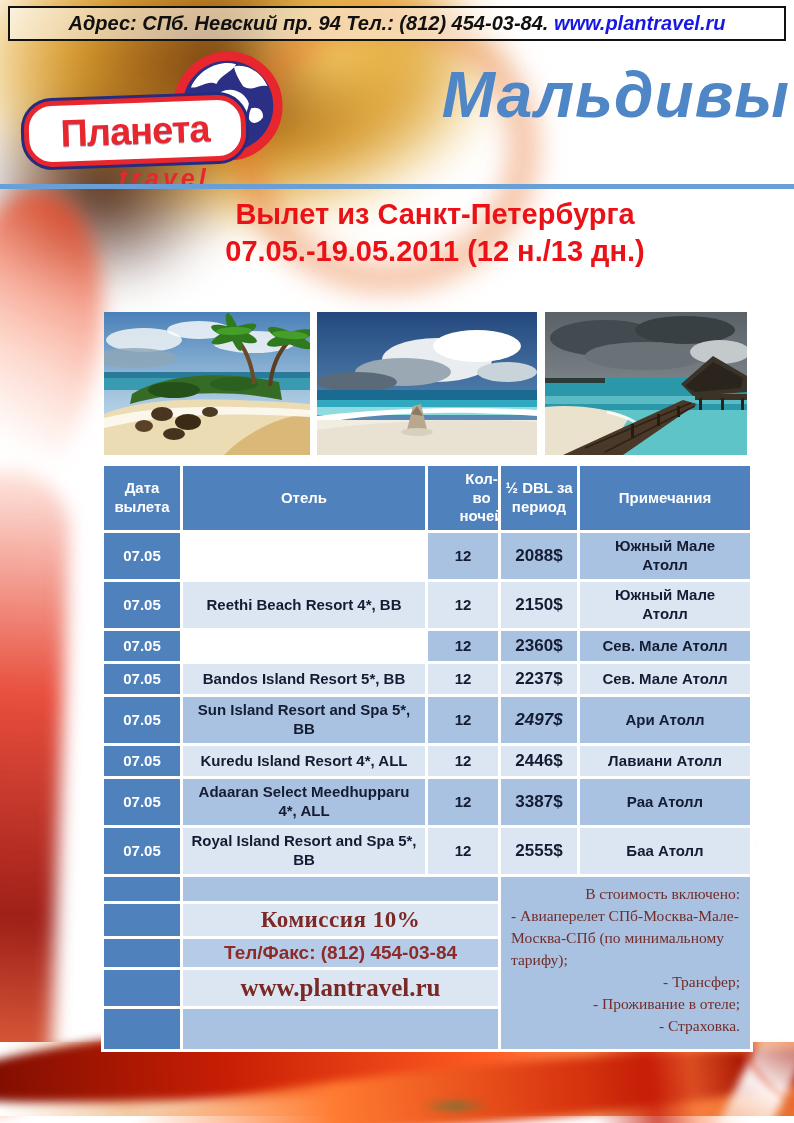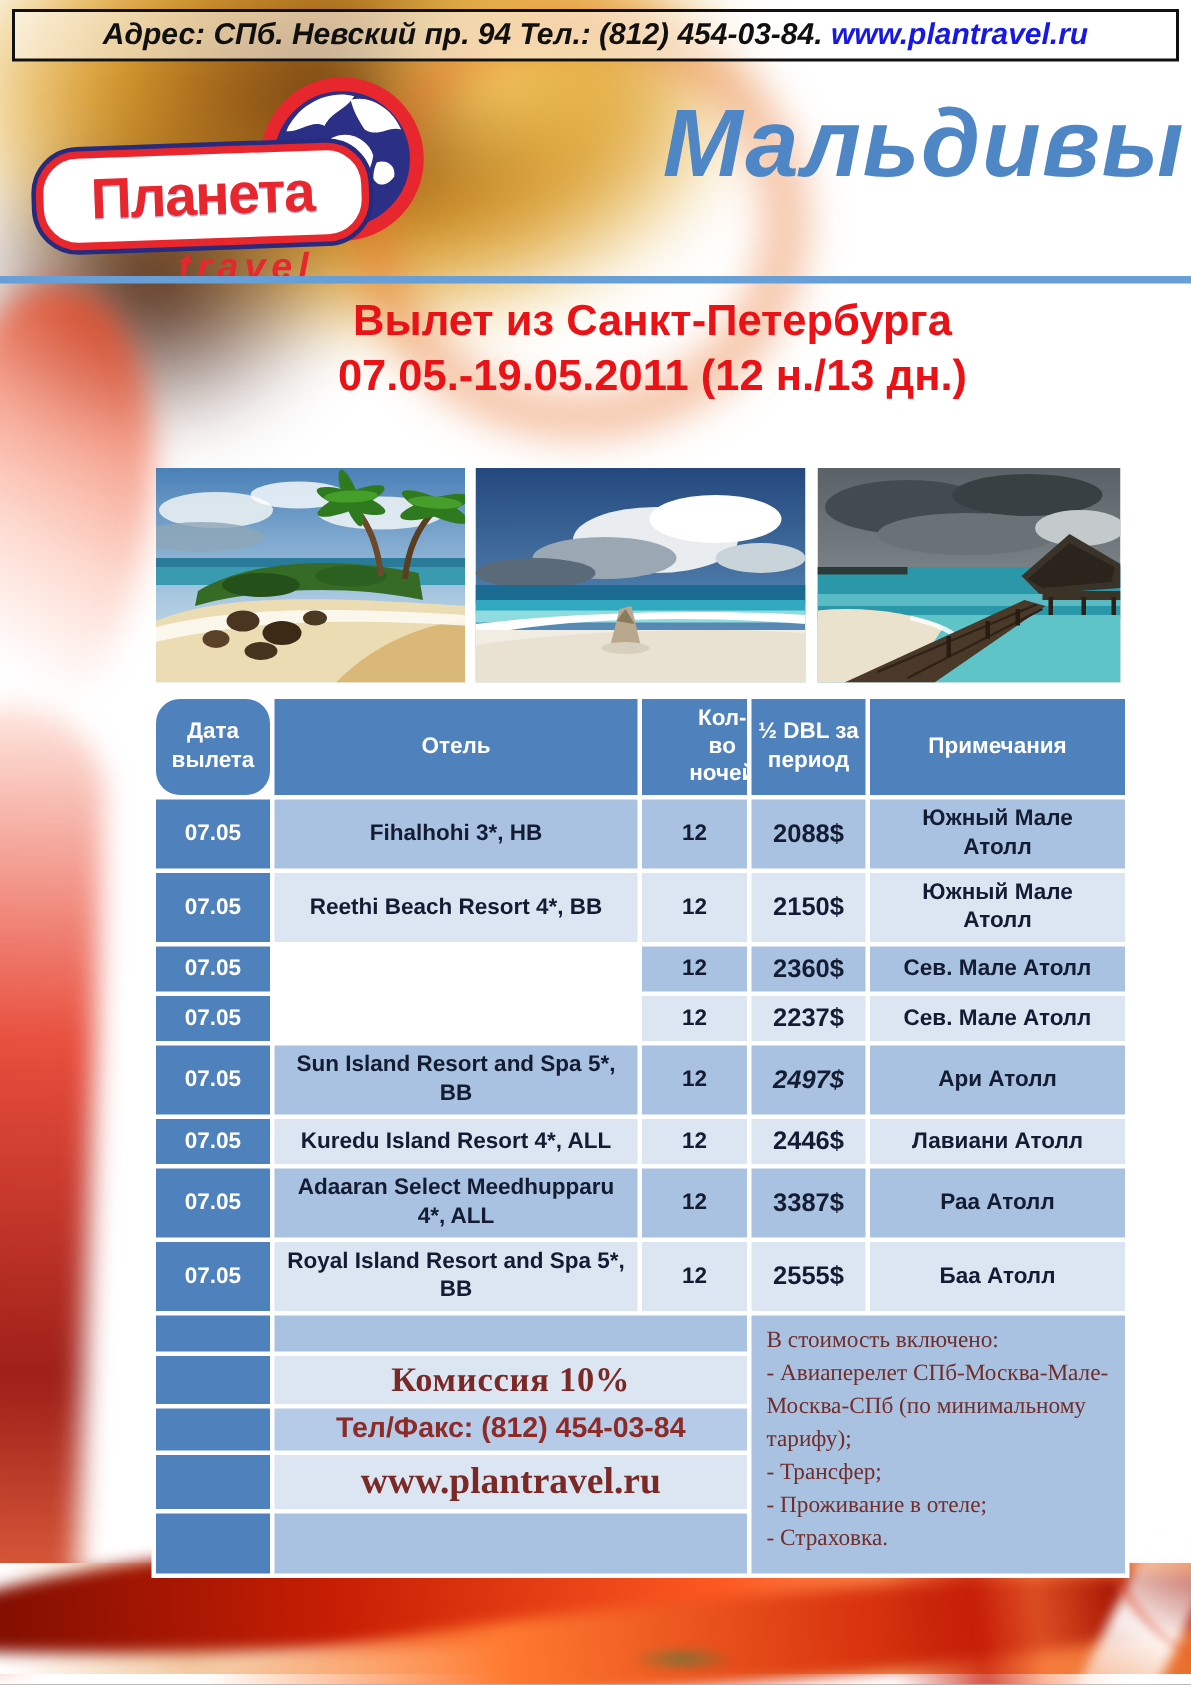--- a/index.html
+++ b/index.html
@@ -79,21 +79,21 @@
   .rdark{background:#a9c2e1;}
   .rlight{background:#dce6f2;}
   .rmid{background:#b6cbe7;}
   .hotel,.nights,.note{font-size:15px;color:#141c33;}
   .hotel{padding:0 6px;}
   .note{padding:0 16px;}
   .price{font-size:17px;color:#141c33;}
   .commission{font-family:"Liberation Serif",serif;font-size:23px;color:#7b2927;letter-spacing:.5px;}
   .phone{font-size:19px;color:#8c2b28;font-weight:bold;}
   .site{font-family:"Liberation Serif",serif;font-size:25px;color:#7b2927;cursor:pointer;}
-  .included{flex-direction:column;align-items:flex-start;justify-content:flex-start;
+  .included{flex-direction:column;align-items:flex-end;justify-content:flex-start;
     text-align:left;padding:6px 10px;font-family:"Liberation Serif",serif;font-weight:normal;
     font-size:15.5px;line-height:1.42;color:#722c2a;}
 </style>
 </head>
 <body>
 
 <div id="page">
 
   <div class="decor">
     <div class="d-blob1"></div>
@@ -246,40 +246,40 @@
         <rect x="150" y="82" width="52" height="6" fill="#3c3226"></rect>
         <g fill="#2a2118">
           <rect x="154" y="86" width="3" height="12"></rect>
             <rect x="176" y="86" width="3" height="12"></rect>
             <rect x="196" y="86" width="3" height="12"></rect>
         </g>
       </svg>
     </div>
 
     <div class="grid">
-        <div class="cell th" style="grid-area: 1 / 1; border-radius: 16px;">Дата вылета</div>
+        <div class="cell th" style="grid-area: 1 / 1;">Дата вылета</div>
         <div class="cell th" style="grid-area: 1 / 2;">Отель</div>
         <div class="cell th" style="grid-area: 1 / 3; padding-left: 41px;">Кол-во ночей</div>
         <div class="cell th" style="grid-area: 1 / 4;">½ DBL за период</div>
         <div class="cell th" style="grid-area: 1 / 5;">Примечания</div>
         <div class="cell date" style="grid-area: 2 / 1;">07.05</div>
-        <div class="cell hotel rdark" style="grid-area: 2 / 2;">Fihalhohi 3*, HB</div>
         <div class="cell nights rdark" style="grid-area: 2 / 3;">12</div>
         <div class="cell price rdark" style="grid-area: 2 / 4;">2088$</div>
         <div class="cell note rdark" style="grid-area: 2 / 5;">Южный Мале Атолл</div>
         <div class="cell date" style="grid-area: 3 / 1;">07.05</div>
         <div class="cell hotel rlight" style="grid-area: 3 / 2;">Reethi Beach Resort 4*, BB</div>
         <div class="cell nights rlight" style="grid-area: 3 / 3;">12</div>
         <div class="cell price rlight" style="grid-area: 3 / 4;">2150$</div>
         <div class="cell note rlight" style="grid-area: 3 / 5;">Южный Мале Атолл</div>
         <div class="cell date" style="grid-area: 4 / 1;">07.05</div>
         <div class="cell nights rdark" style="grid-area: 4 / 3;">12</div>
         <div class="cell price rdark" style="grid-area: 4 / 4;">2360$</div>
         <div class="cell note rdark" style="grid-area: 4 / 5;">Сев. Мале Атолл</div>
         <div class="cell date" style="grid-area: 5 / 1;">07.05</div>
+        <div class="cell hotel rlight" style="grid-area: 5 / 2;">Bandos Island Resort 5*, BB</div>
         <div class="cell nights rlight" style="grid-area: 5 / 3;">12</div>
         <div class="cell price rlight" style="grid-area: 5 / 4;">2237$</div>
         <div class="cell note rlight" style="grid-area: 5 / 5;">Сев. Мале Атолл</div>
         <div class="cell date" style="grid-area: 6 / 1;">07.05</div>
         <div class="cell hotel rdark" style="grid-area: 6 / 2;">Sun Island Resort and Spa 5*, BB</div>
         <div class="cell nights rdark" style="grid-area: 6 / 3;">12</div>
         <div class="cell price rdark" style="grid-area: 6 / 4; font-style: italic;">2497$</div>
         <div class="cell note rdark" style="grid-area: 6 / 5;">Ари Атолл</div>
         <div class="cell date" style="grid-area: 7 / 1;">07.05</div>
         <div class="cell hotel rlight" style="grid-area: 7 / 2;">Kuredu Island Resort 4*, ALL</div>

